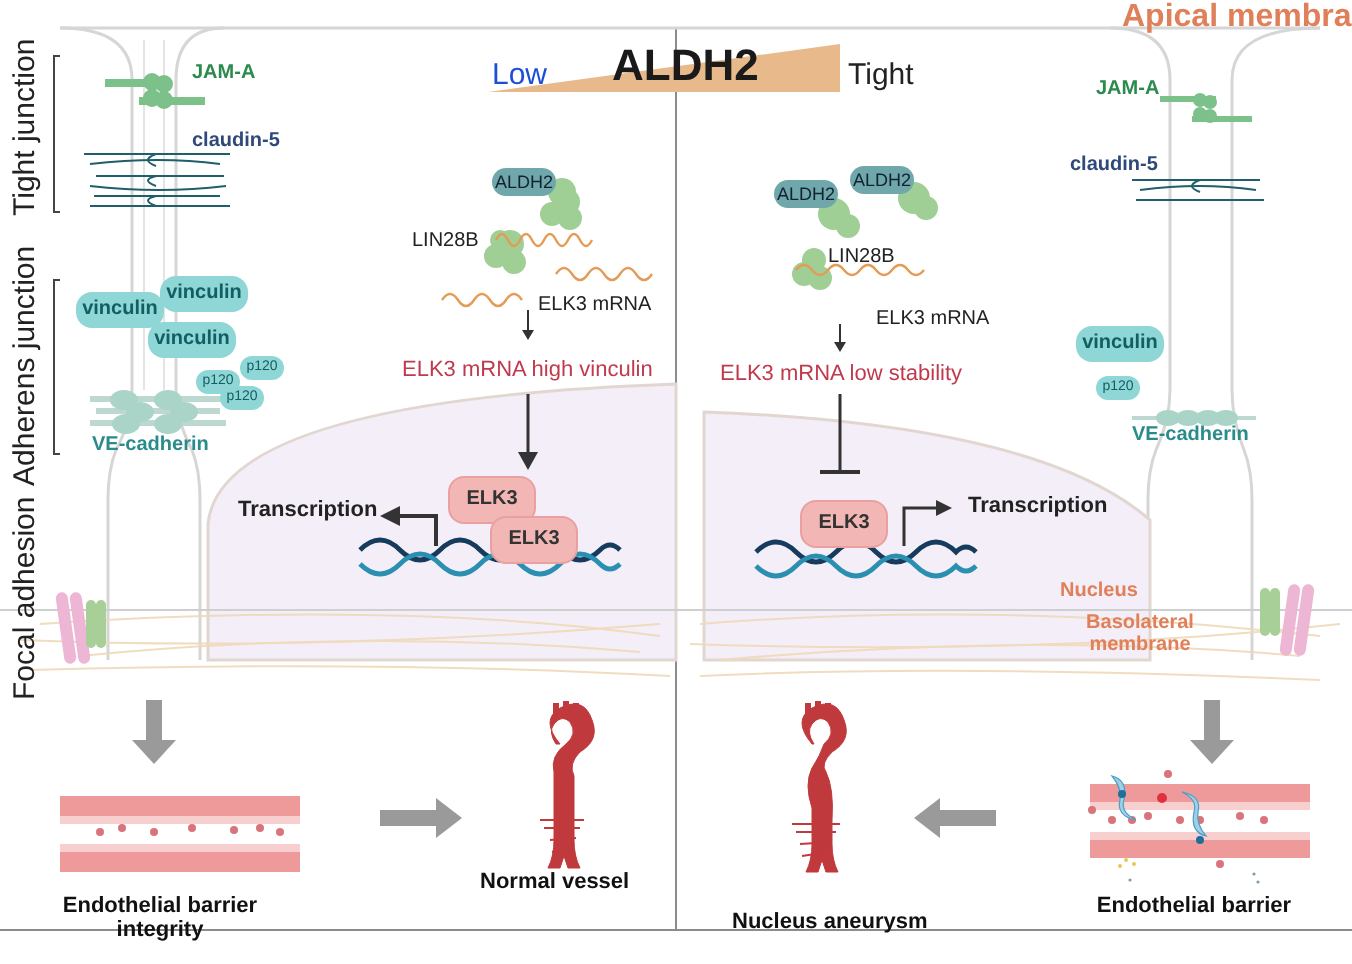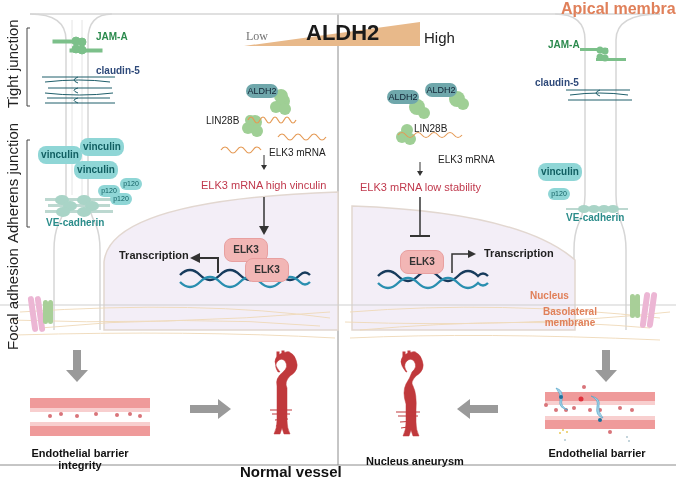--- a/index.html
+++ b/index.html
@@ -309,22 +309,22 @@
     <line x1="398" y1="416" x2="418" y2="416" stroke-width="1"></line>
     <line x1="400" y1="422" x2="416" y2="421" stroke-width="1"></line>
     <line x1="401" y1="428" x2="414" y2="426" stroke-width="1"></line>
     <rect x="403" y="352" width="2" height="5"></rect>
       <rect x="408" y="351" width="2" height="5"></rect>
       <rect x="413" y="352" width="2" height="5"></rect>
   </g>
 </svg>
 
 <div class="lbl bold" style="left:306px;top:22px;font-size:22px;color:#1a1a1a;">ALDH2</div>
-<div class="lbl" style="left:246px;top:30px;font-size:12px;color:#737373;font-family:Liberation Serif, serif;">Low</div>
-<div class="lbl" style="left:424px;top:30px;font-size:15px;color:#222;">High</div>
+<div class="lbl" style="left:246px;top:30px;font-size:15px;color:#1d4ed8;">Low</div>
+<div class="lbl" style="left:424px;top:30px;font-size:15px;color:#222;">Tight</div>
 <div class="lbl bold" style="left:561px;top:1px;font-size:16px;color:#e0805a;">Apical membrane</div>
 
 <div class="vert" style="left:4px;top:108px;">Tight junction</div>
 <div class="vert" style="left:4px;top:243px;">Adherens junction</div>
 <div class="vert" style="left:4px;top:350px;">Focal adhesion</div>
 
 <div class="lbl bold" style="left:96px;top:32px;font-size:10px;color:#2b8a4d;">JAM-A</div>
 <div class="lbl bold" style="left:96px;top:66px;font-size:10px;color:#2f4a7a;">claudin-5</div>
 <div class="pill" style="left:38px;top:146px;width:44px;height:18px;line-height:18px;font-size:10px;background:#8fd6d6;color:#115f62;">vinculin</div>
 <div class="pill" style="left:80px;top:138px;width:44px;height:18px;line-height:18px;font-size:10px;background:#8fd6d6;color:#115f62;">vinculin</div>
@@ -358,17 +358,17 @@
 
 <div class="lbl bold" style="left:530px;top:291px;font-size:10px;color:#e0805a;">Nucleus</div>
 <div class="lbl bold" style="left:540px;top:306px;font-size:10px;color:#e0805a;text-align:center;width:60px;white-space:normal;line-height:11px;">
   <span>Basolateral membrane</span>
 </div>
 
 <div class="lbl bold" style="left:24px;top:448px;font-size:11px;color:#111;text-align:center;width:112px;">
   <div>Endothelial barrier</div>
   <div style="margin-top:1px;">integrity</div>
 </div>
-<div class="lbl bold" style="left:240px;top:464px;font-size:15px;color:#111;">Normal vessel</div>
+<div class="lbl bold" style="left:240px;top:436px;font-size:11px;color:#111;">Normal vessel</div>
 <div class="lbl bold" style="left:366px;top:456px;font-size:11px;color:#111;">Nucleus aneurysm</div>
 <div class="lbl bold" style="left:537px;top:448px;font-size:11px;color:#111;text-align:center;width:120px;">
   <div>Endothelial barrier</div>
 </div>
 
 </body></html>

